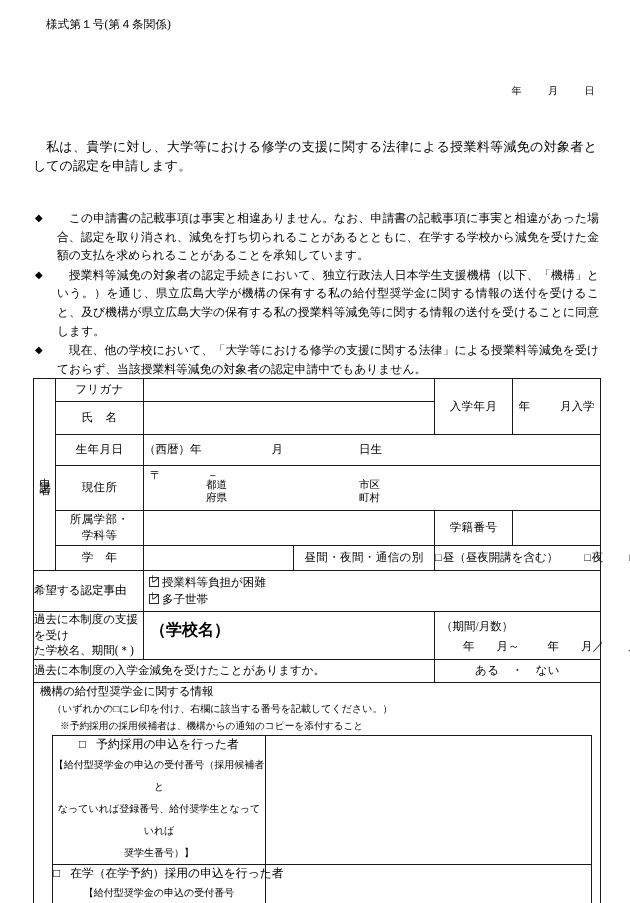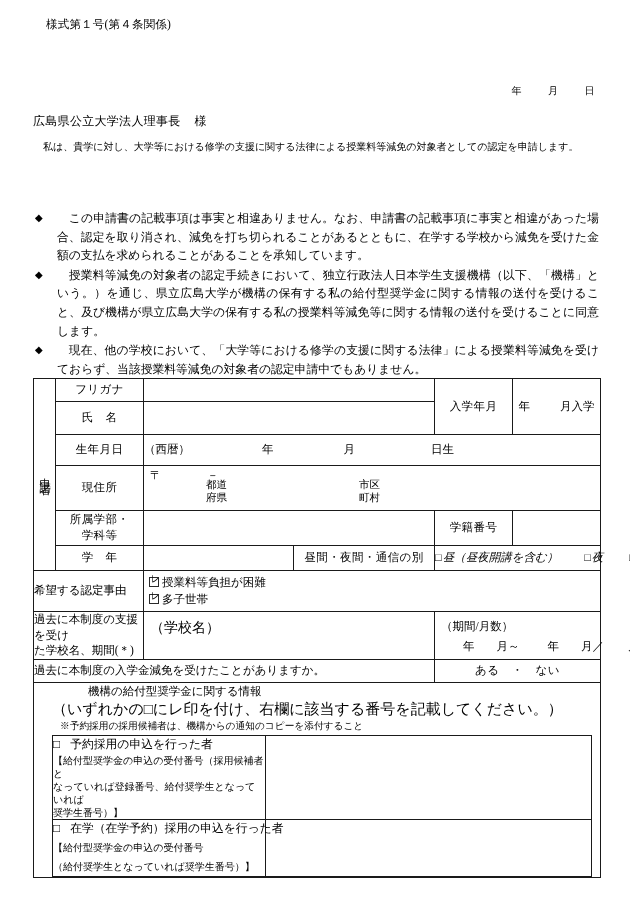--- a/index.html
+++ b/index.html
@@ -67,21 +67,21 @@
     white-space: nowrap;
   }
   .addressee .sama { margin-left: 14px; }
 
   
   .intro {
     position: absolute;
     left: 33px;
     top: 137px;
     width: 564px;
-    font-size: 10px;
+    font-size: 13px;
     line-height: 19px;
     text-align: justify;
     text-indent: 1em;
   }
   .confirm-lead {
     position: absolute;
     left: 33px;
     top: 190px;
     width: 564px;
     font-size: 11.8px;
@@ -206,30 +206,30 @@
     font-size: 11.5px;
     white-space: nowrap;
   }
   .nyugaku-val .g1 { margin-right: 30px; }
 
   .birth-inner {
     padding-left: 7px;
     font-size: 11.5px;
     white-space: nowrap;
   }
-  .birth-inner .seireki { margin-right: 72px; }
+  .birth-inner .seireki { }
   .birth-inner .y { margin-right: 70px; }
   .birth-inner .m { margin-right: 76px; }
 
   .daynight-inner {
     font-size: 11.5px;
     white-space: nowrap;
     padding-left: 7px;
   }
-  .daynight-inner .opt { margin-right: 26px; font-style: italic; }
+  .daynight-inner .opt { margin-right: 26px; }
   .box-glyph { font-size: 11px; margin-right: 1px; }
 
   
   .reason-inner {
     padding: 3px 0 3px 5px;
     font-size: 11.5px;
     line-height: 17px;
   }
   .chk {
     display: inline-block;
@@ -245,23 +245,24 @@
     position: absolute;
     left: 0px;
     top: -4px;
     font-size: 10px;
     line-height: 10px;
     transform: scaleX(.8);
   }
 
   .school-inner {
     padding: 2px 0 0 6px;
-    font-size: 14px;
+    font-size: 16px;
     height: 36px;
     box-sizing: border-box;
+    font-weight: bold;
   }
   .period-inner {
     padding: 2px 0 0 6px;
     font-size: 11.5px;
     height: 36px;
     box-sizing: border-box;
     white-space: nowrap;
   }
   .period-inner .row2 {
     margin-top: 4px;
@@ -278,54 +279,54 @@
     letter-spacing: .5px;
   }
   .yesno .mid { margin: 0 12px; }
 
   
   .schol-cell { padding: 4px 0 6px 0; }
   .schol-head {
     font-size: 11.5px;
     padding-left: 6px;
     line-height: 17px;
-    margin-left: 48px;
   }
   .schol-sub {
-    font-size: 15px;
+    font-size: 10px;
     padding-left: 18px;
     line-height: 18px;
   }
   .schol-note {
     font-size: 9.7px;
     padding-left: 26px;
     line-height: 15px;
   }
   .schol-table {
     width: 540px;
     margin: 2px 0 0 18px;
     border-collapse: collapse;
     table-layout: fixed;
   }
   .schol-table td {
     border: 1px solid #1a1a1a;
     vertical-align: top;
     padding: 0;
+    text-align: center;
   }
   .sc-left { width: 212px; padding: 3px 4px 4px 5px; }
   .sc-right { }
   .sc-opt {
     font-size: 11.8px;
     line-height: 17px;
     white-space: nowrap;
   }
   .sc-opt .boxg { margin-right: 10px; }
   .sc-desc {
     font-size: 10px;
-    line-height: 13px;
+    line-height: 22px;
     margin-top: 1px;
   }
   .sc-desc2 {
     font-size: 10px;
     line-height: 19px;
     margin-top: 1px;
   }
 </style>
 </head>
 <body>
@@ -334,23 +335,20 @@
 
   <div class="form-no">様式第１号(第４条関係)</div>
 
   <div class="title-block">
   </div>
 
   <div class="date-line">
     <span class="date-y">年</span><span class="date-m">月</span><span>日</span>
   </div>
 
-  <div class="addressee">
-    <span>広島県公立大学法人理事長</span><span class="sama">様</span>
-  </div>
 
   <div class="intro">私は、貴学に対し、大学等における修学の支援に関する法律による授業料等減免の対象者としての認定を申請します。</div>
 
 
   <div class="bullets">
     <div class="bullet">
       <span class="dia">◆</span>
       <span class="txt">この申請書の記載事項は事実と相違ありません。なお、申請書の記載事項に事実と相違があった場合、認定を取り消され、減免を打ち切られることがあるとともに、在学する学校から減免を受けた金額の支払を求められることがあることを承知しています。</span>
     </div>
     <div class="bullet">

